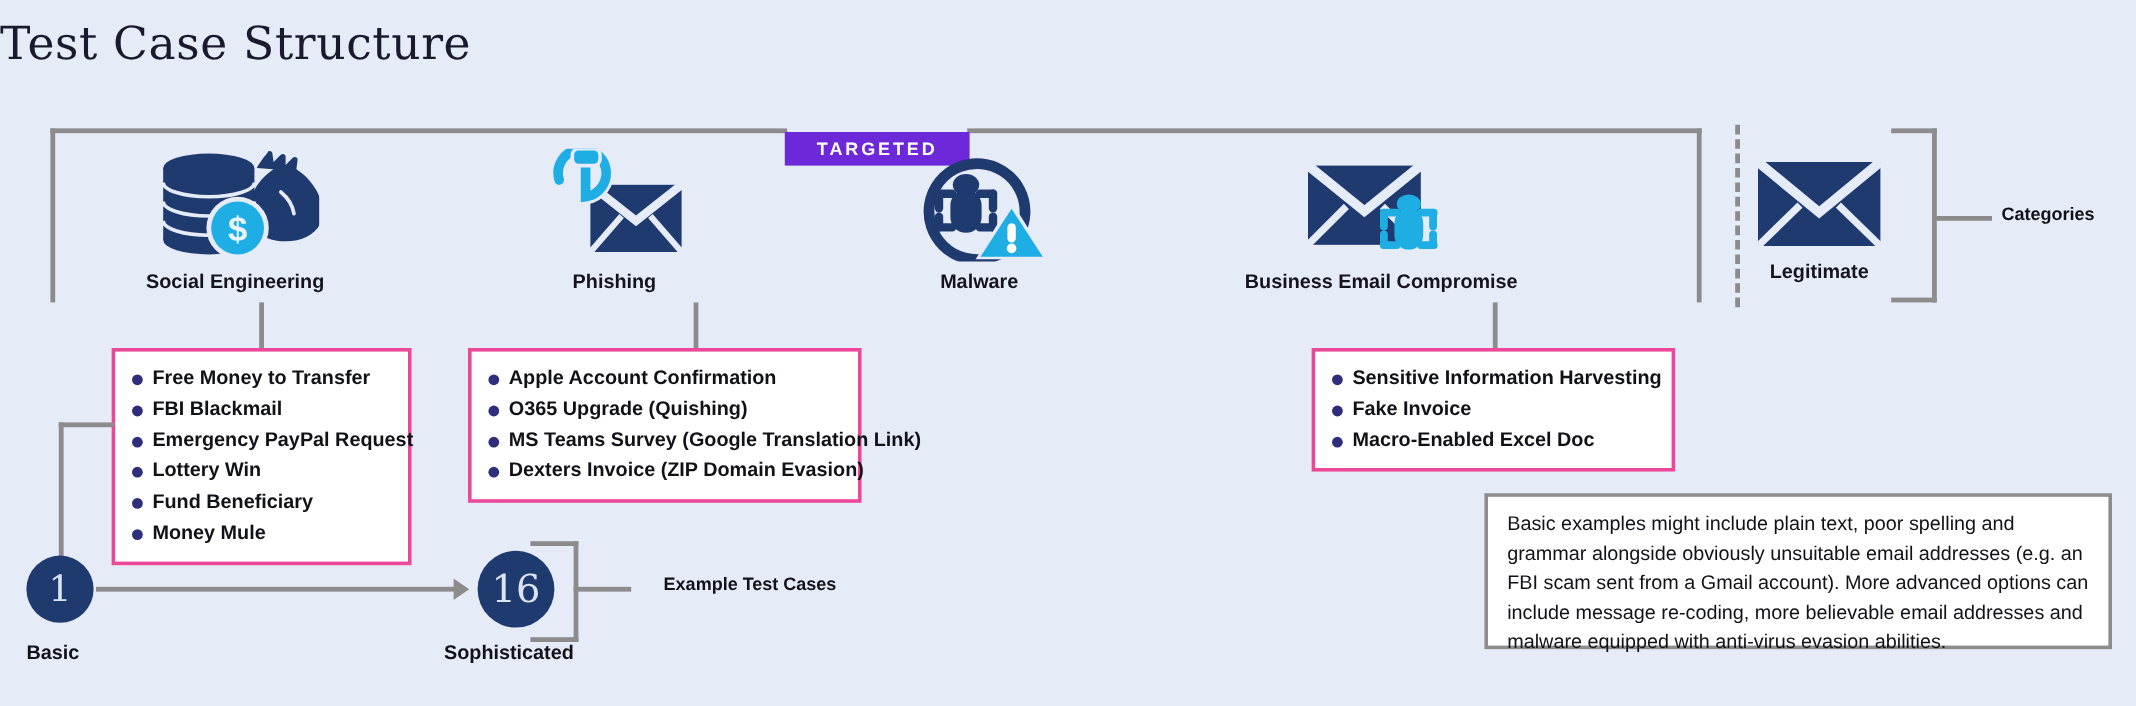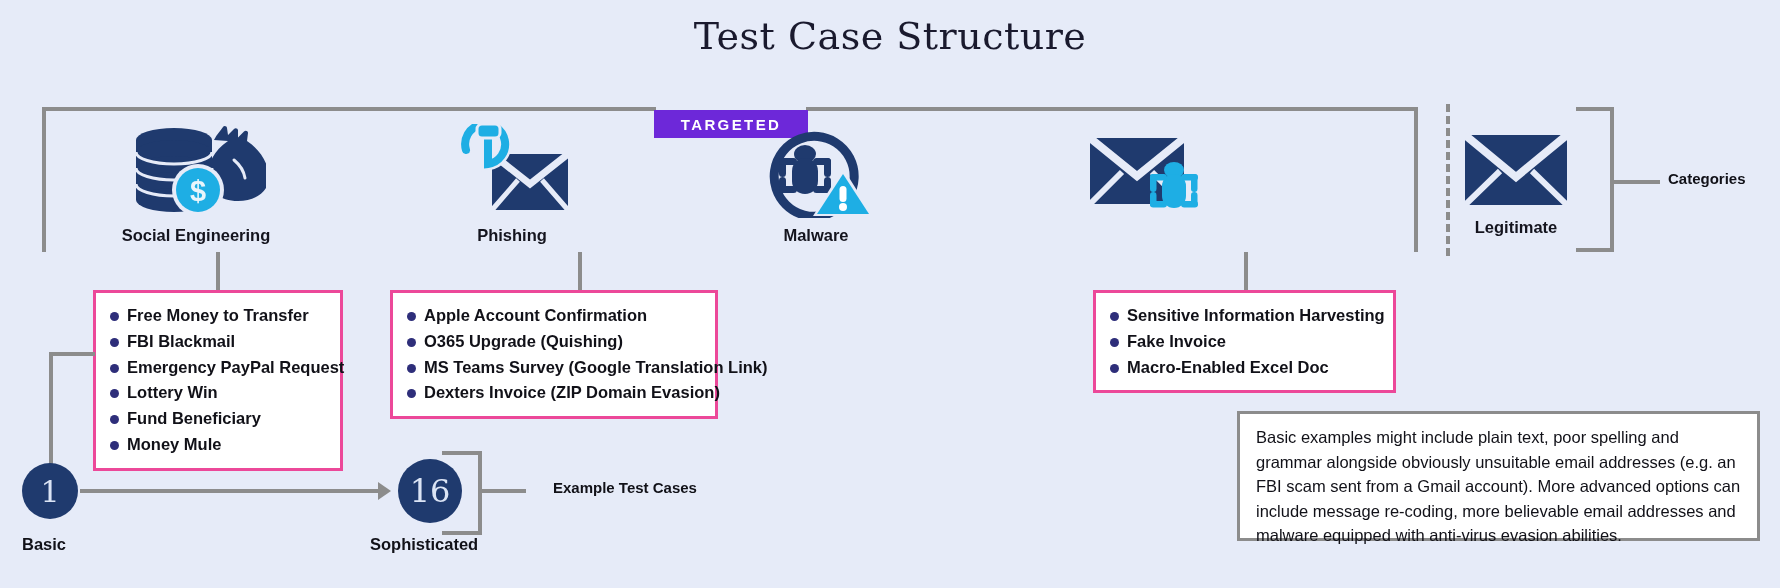--- a/index.html
+++ b/index.html
@@ -17,21 +17,20 @@
     width: 1780px;
     height: 588px;
     background: #e6ebf8;
   }
 
   
   .title {
     position: absolute;
     left: 0; top: 14px;
     width: 1780px;
-    text-align: center;
     font-family: "DejaVu Serif", "Liberation Serif", serif;
     font-size: 38px;
     font-weight: 400;
     color: #1a1a2e;
     letter-spacing: 0.5px;
   }
 
   
   .ln { position: absolute; background: #8c8c8c; }
   .ln.h { height: 4px; }
@@ -265,20 +264,21 @@
           <rect x="105" y="50" width="6.5" height="18" rx="3.2"></rect>
           <rect x="64" y="50" width="17" height="6.5" rx="3.2"></rect>
           <rect x="95" y="50" width="17" height="6.5" rx="3.2"></rect>
           <rect x="64" y="68" width="6.5" height="15" rx="3.2"></rect>
           <rect x="105" y="68" width="6.5" height="15" rx="3.2"></rect>
           <rect x="64" y="77" width="17" height="6.5" rx="3.2"></rect>
           <rect x="95" y="77" width="17" height="6.5" rx="3.2"></rect>
         </g>
       </svg>
     </div>
+    <div class="cat-label">Business Email Compromise</div>
   </div>
 
   <div class="cat" style="left:1426px; top:130px; width:180px;">
     <div class="icon-wrap" style="height:80px;">
       <svg width="106" height="74" viewBox="0 0 106 74">
         <rect x="2" y="2" width="102" height="70" fill="#1f3a6e"></rect>
         <path d="M2 2 L53 44 L104 2" stroke="#e6ebf8" stroke-width="8" fill="none"></path>
         <path d="M2 72 L37 38 M104 72 L69 38" stroke="#e6ebf8" stroke-width="6" fill="none"></path>
       </svg>
     </div>

